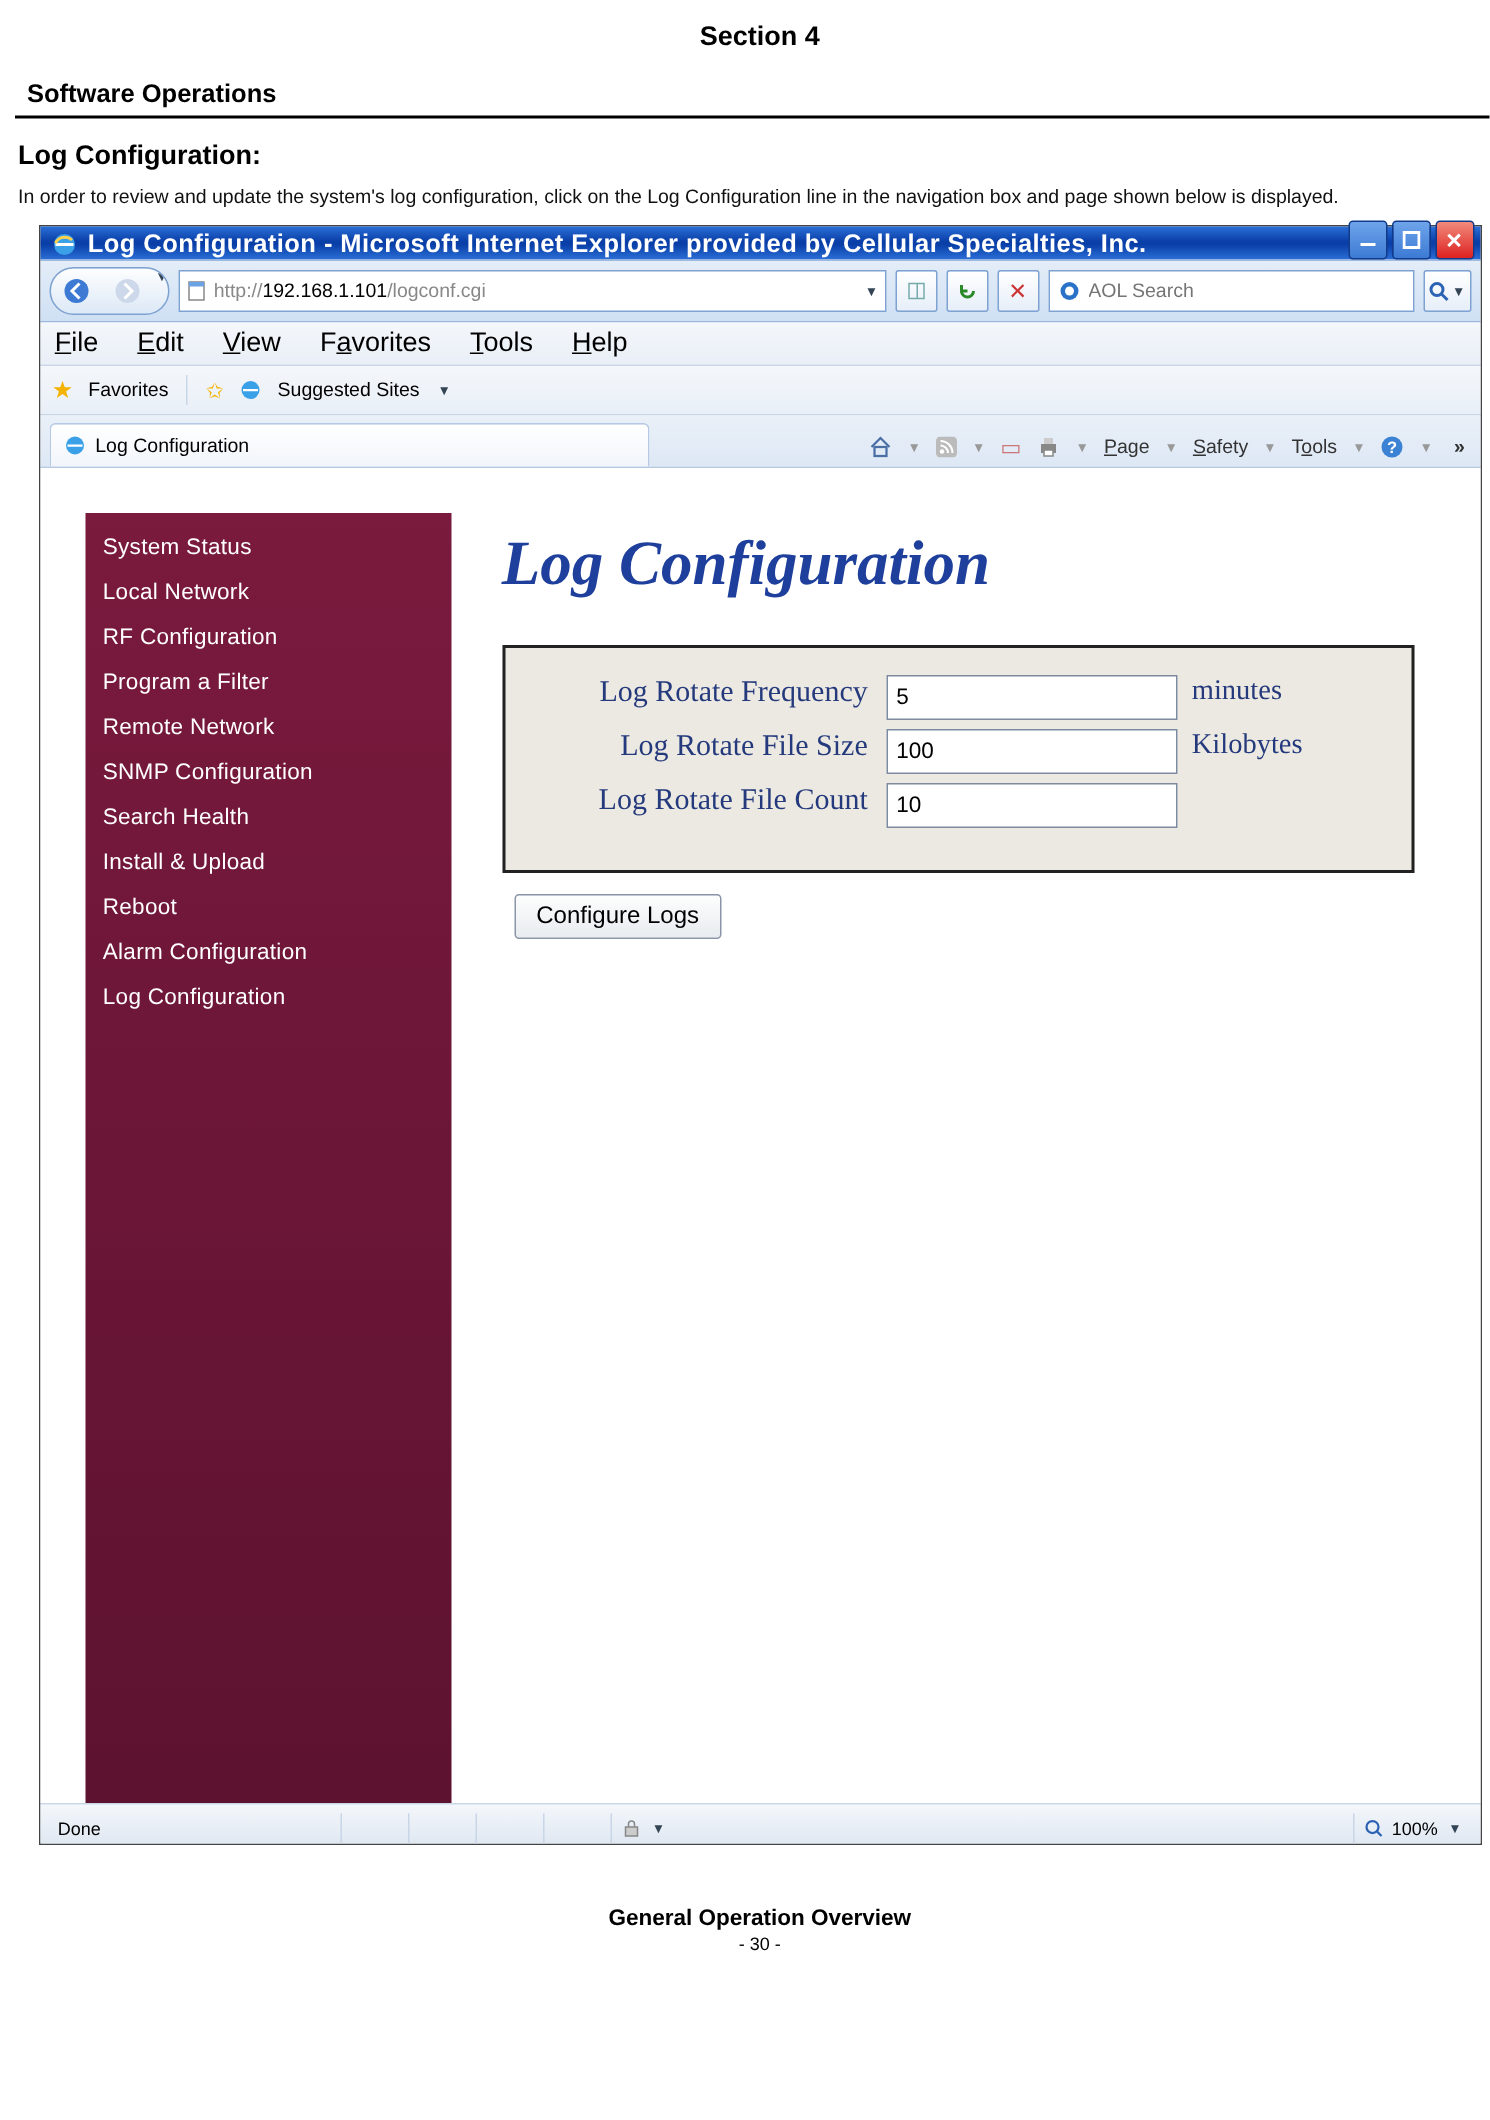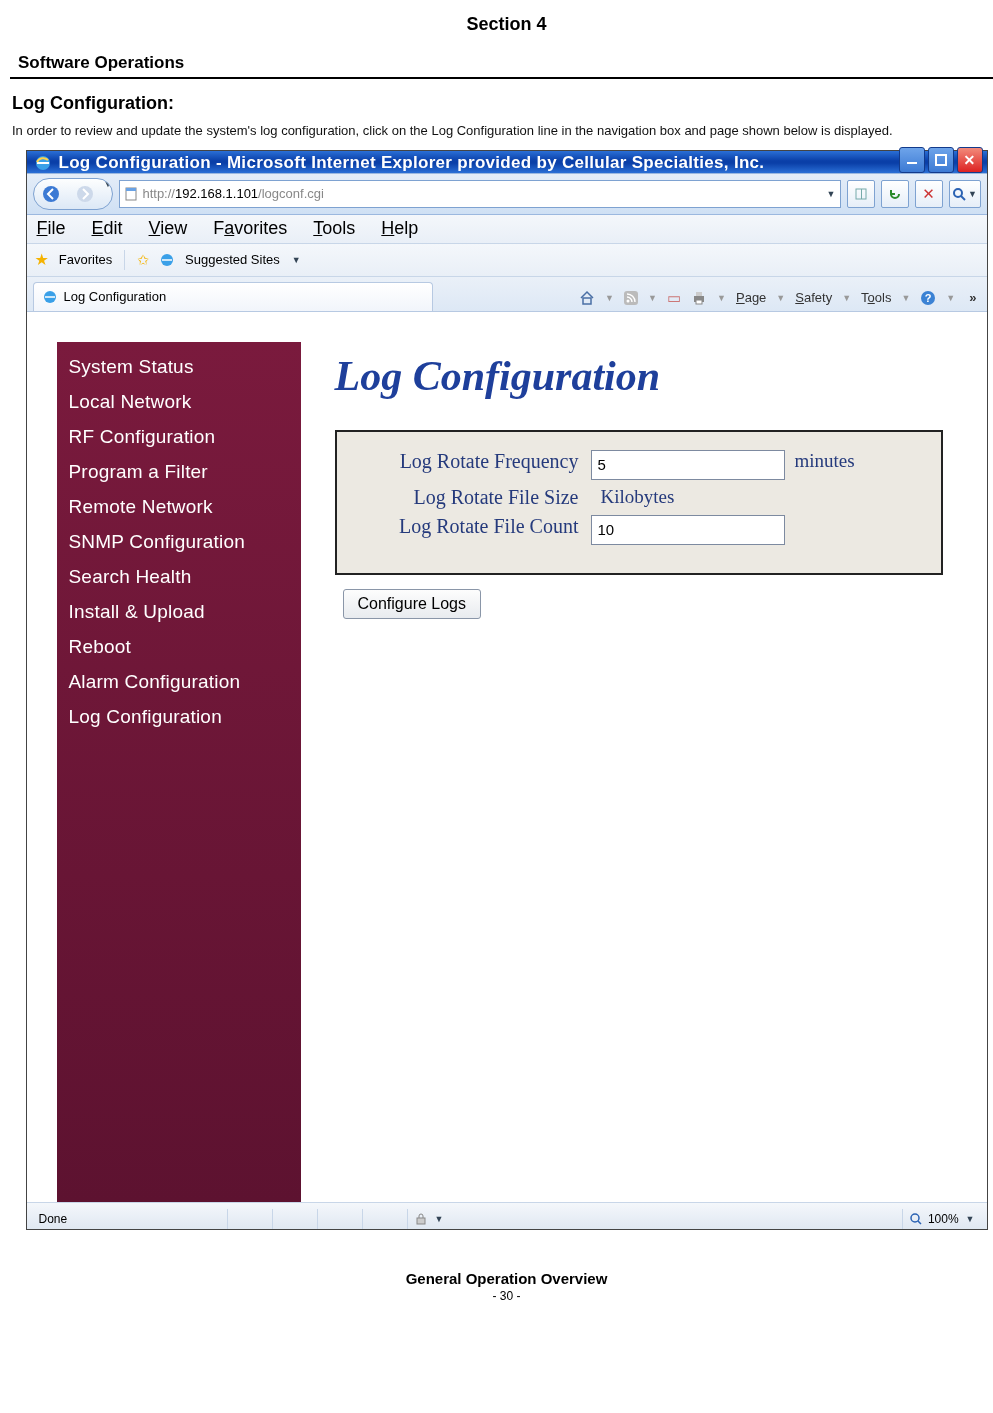--- a/index.html
+++ b/index.html
@@ -55,21 +55,21 @@
 .tab .icon{width:16px;height:16px;display:flex;align-items:center;justify-content:center}
 .cmdbar{margin-left:auto;display:flex;align-items:center;gap:10px;color:#333;font-size:13px;padding-bottom:4px}
 .cmdicon{color:#4a6fa5;font-size:15px}
 .cmd-sep{color:#999;font-size:9px}
 .cmd-link u{text-decoration:underline}
 .chev-more{font-weight:bold;color:#333;font-size:13px;padding:0 4px}
 
 
 .content{display:flex;min-height:860px;background:#fff;padding:30px 0 0 30px}
 .sidebar{width:220px;background:linear-gradient(#7a1a3d,#5d1230);padding:14px 12px 28px;display:flex;flex-direction:column;gap:13px}
-.sidebar a{color:#fff;font-size:19px;text-decoration:none;letter-spacing:.2px}
+.sidebar a{color:#fff;font-size:15px;text-decoration:none;letter-spacing:.2px}
 .main{flex:1;padding:0 0 0 34px}
 .page-title{color:#1e3f9b;font-family:"Times New Roman",serif;font-weight:bold;font-style:italic;font-size:42px;margin:10px 0 30px}
 .form-panel{border:2px solid #222;background:#ece9e2;padding:18px 22px 22px;width:560px}
 .form-row{display:flex;margin-bottom:6px}
 .form-label{width:220px;text-align:right;padding-right:12px;color:#253a7c;font-family:"Times New Roman",serif;font-size:20px}
 .form-input{width:180px;height:24px;border:1px solid #7d8aa0;background:#fff;font-size:15px;padding:2px 6px;font-family:inherit}
 .form-unit{margin-left:10px;color:#253a7c;font-family:"Times New Roman",serif;font-size:19px}
 .config-btn{margin-top:14px;margin-left:8px;background:linear-gradient(#fdfdfd,#e8ebef);border:1px solid #8a96a8;border-radius:3px;padding:5px 14px;font-size:16px;font-family:inherit}
 
 
@@ -161,20 +161,29 @@
           </svg>
         </div>
       <div class="iconbox green">
           <svg width="14" height="14" viewBox="0 0 14 14">
             <path d="M3 7a4 4 0 108 0" fill="none" stroke="#2a8a2a" stroke-width="2"></path>
             <path d="M3 3v4h4" fill="none" stroke="#2a8a2a" stroke-width="2"></path>
           </svg>
         </div>
       <div class="iconbox red">✕</div>
 
+      <div class="searchbox">
+        <span>
+            <svg width="14" height="14">
+              <circle cx="7" cy="7" r="6" fill="#2a72c8"></circle>
+              <circle cx="7" cy="7" r="3" fill="#fff"></circle>
+            </svg>
+          </span>
+        <input type="text" placeholder="AOL Search" style="">
+      </div>
       <div class="magnify">
         <svg width="14" height="14" viewBox="0 0 14 14">
             <circle cx="6" cy="6" r="4" fill="none" stroke="#2b62b3" stroke-width="2"></circle>
             <line x1="9" y1="9" x2="13" y2="13" stroke="#2b62b3" stroke-width="2"></line>
           </svg>
         <span class="drop-tri">▼</span>
       </div>
     </div>
 
     <div class="menubar">
@@ -270,20 +279,21 @@
       <div class="main">
         <div class="page-title">Log Configuration</div>
         <div class="form-panel">
           <div class="form-row">
             <div class="form-label">Log Rotate Frequency</div>
             <input class="form-input" value="5" style="">
             <div class="form-unit">minutes</div>
           </div>
           <div class="form-row">
             <div class="form-label">Log Rotate File Size</div>
+            <input class="form-input" value="100" style="">
             <div class="form-unit">Kilobytes</div>
           </div>
           <div class="form-row">
             <div class="form-label">Log Rotate File Count</div>
             <input class="form-input" value="10" style="">
             <div class="form-unit"></div>
           </div>
         </div>
         <button class="config-btn">Configure Logs</button>
       </div>

